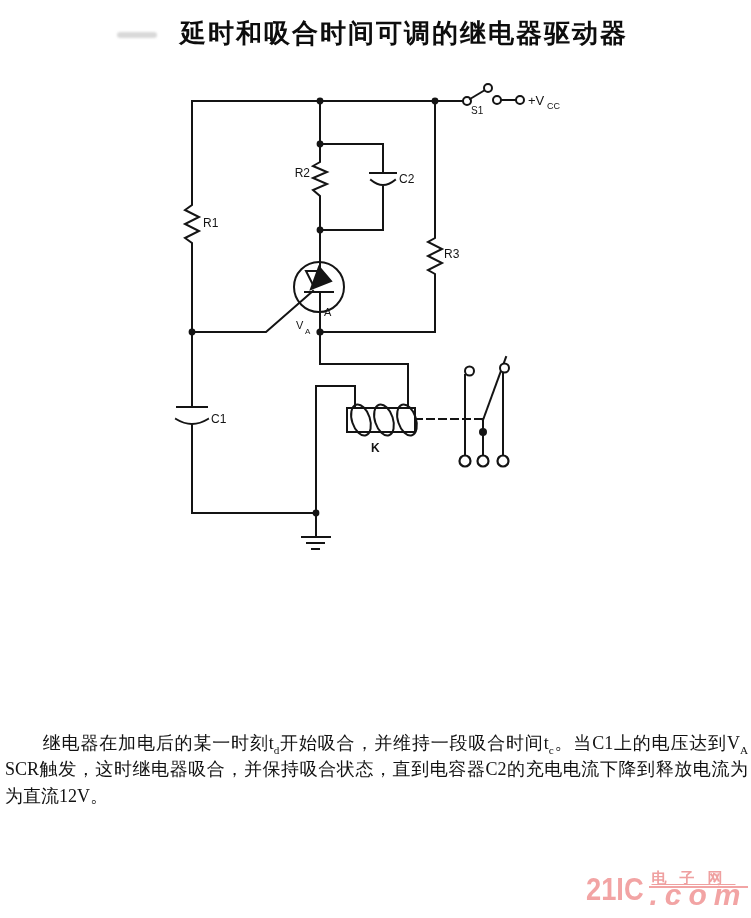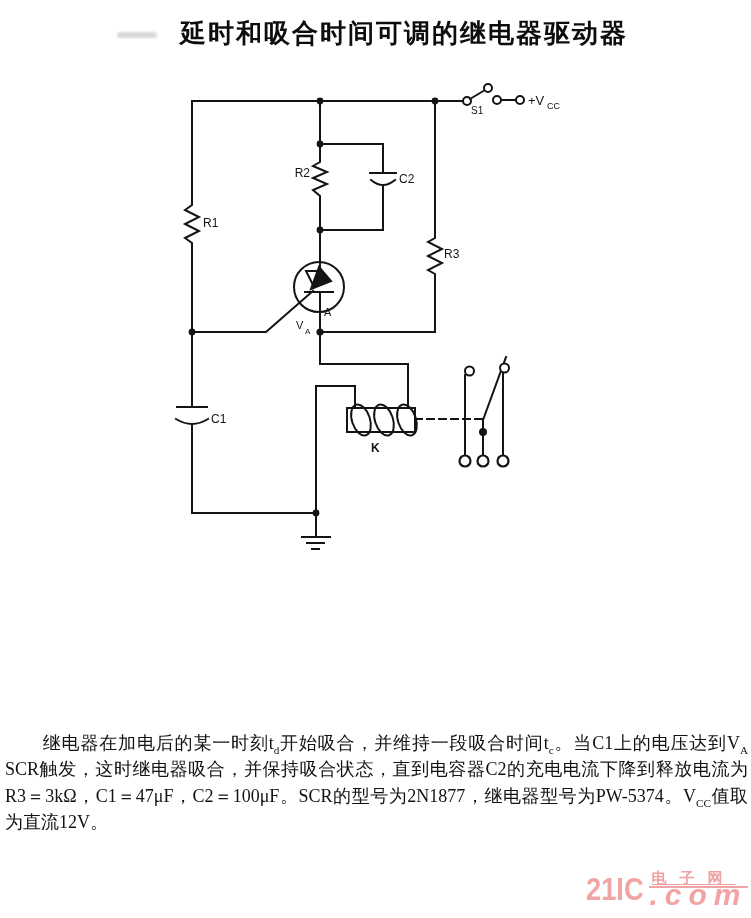--- a/index.html
+++ b/index.html
@@ -174,21 +174,20 @@
     <text x="324" y="316" font-size="11">A</text>
     <text x="296" y="329" font-size="11">V</text>
     <text x="305" y="334" font-size="8">A</text>
     <text x="528" y="105" font-size="13">+V</text>
     <text x="547" y="109" font-size="9">CC</text>
   </svg>
 
   <div id="article" class="abs">
     <div class="para-line just indent">继电器在加电后的某一时刻t<sub>d</sub>开始吸合，并维持一段吸合时间t<sub>c</sub>。当C1上的电压达到V<sub>A</sub>时，</div>
     <div class="para-line just">SCR触发，这时继电器吸合，并保持吸合状态，直到电容器C2的充电电流下降到释放电流为止。</div>
-    <div class="para-line just">R3＝3kΩ，C1＝47μF，C2＝100μF。SCR的型号为2N1877，继电器型号为PW-5374。V<sub>CC</sub>值取</div>
     <div class="para-line">为直流12V。</div>
   </div>
 
   <div id="logo" class="abs">
     <span id="logo-brand">21IC</span>
     <span id="logo-col">
       <span id="logo-cn">电子网</span>
       <span id="logo-tld">.com</span>
     </span>
   </div>

